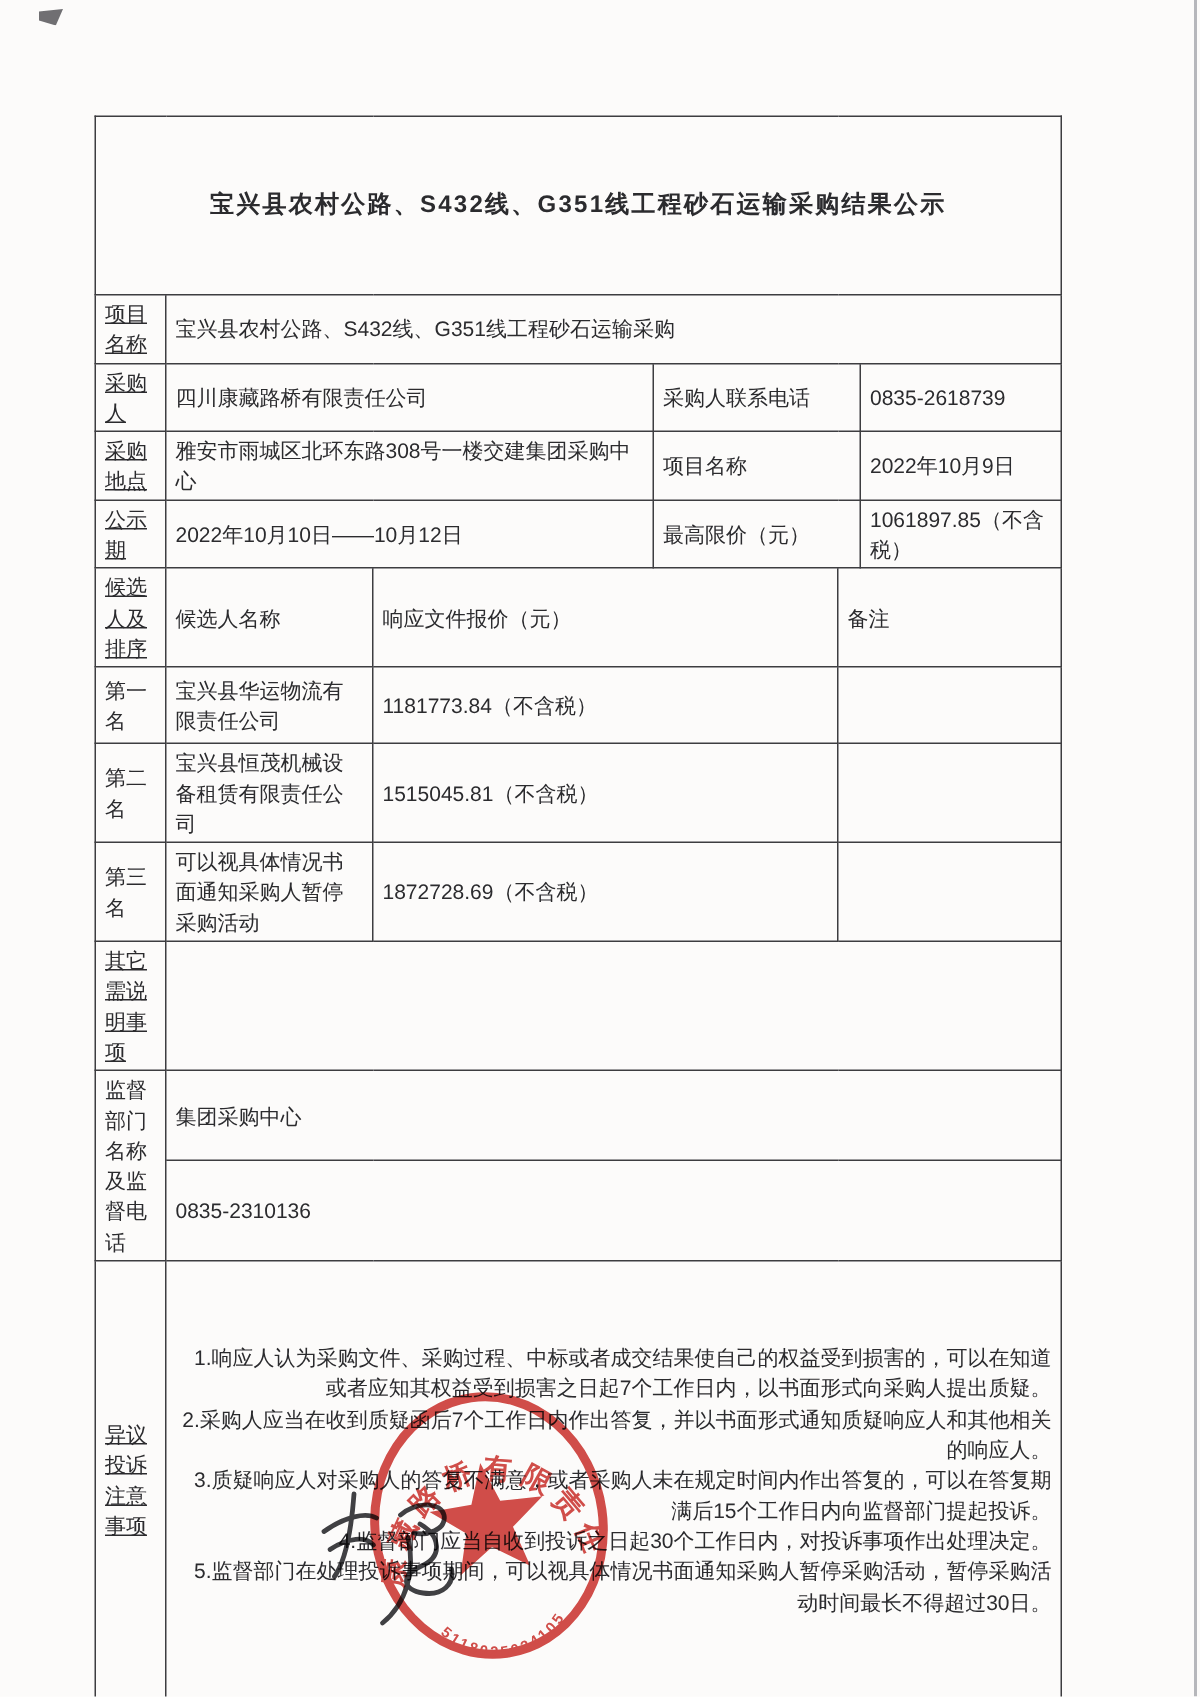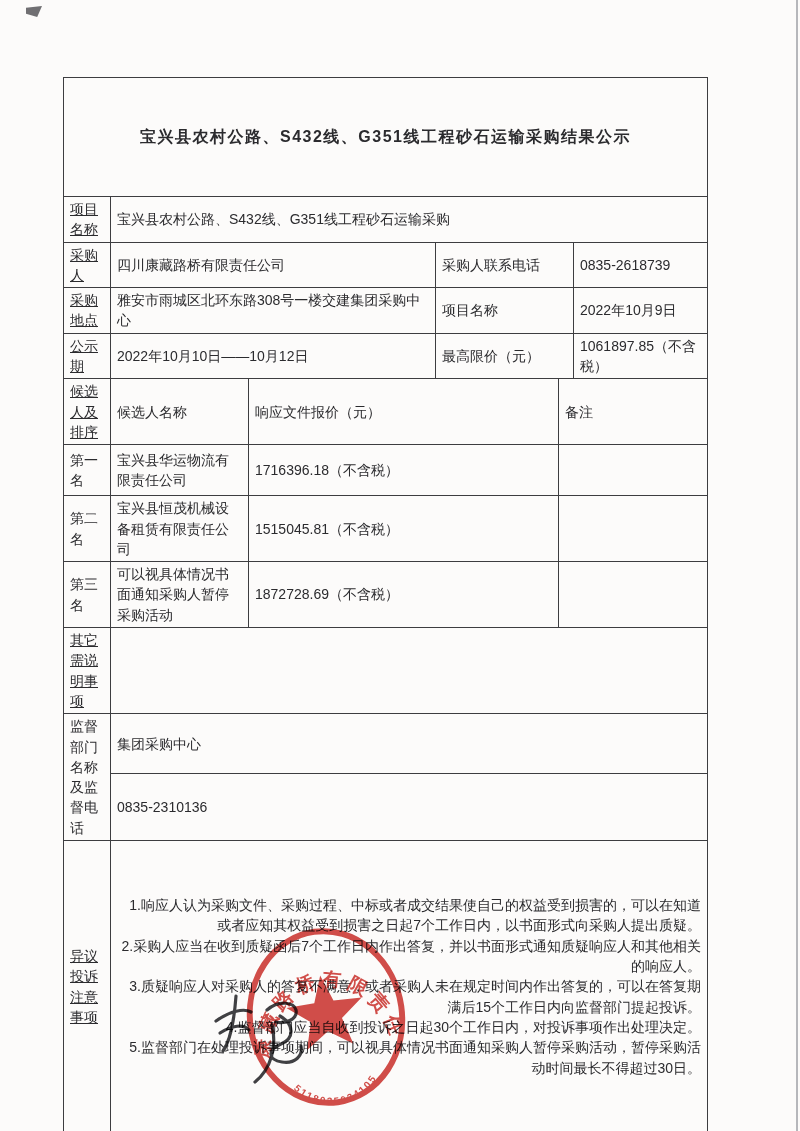--- a/index.html
+++ b/index.html
@@ -101,21 +101,21 @@
     <tr style="height:41px">
       <td class="lbl">候选人及排序</td>
       <td class="c">候选人名称</td>
       <td colspan="2" class="c">响应文件报价（元）</td>
       <td colspan="2" class="c">备注</td>
     </tr>
 
     <tr style="height:51px">
       <td class="lblc sm">第一名</td>
       <td class="c sm">宝兴县华运物流有限责任公司</td>
-      <td colspan="2" class="c sm">1716396.18（不含税）</td>
+      <td colspan="2" class="c sm">1181773.84（不含税）</td>
       <td colspan="2" class="c sm"></td>
     </tr>
 
     <tr style="height:45px">
       <td class="lblc sm">第二名</td>
       <td class="c sm">宝兴县恒茂机械设备租赁有限责任公司</td>
       <td colspan="2" class="c sm">1515045.81（不含税）</td>
       <td colspan="2" class="c sm"></td>
     </tr>
 

